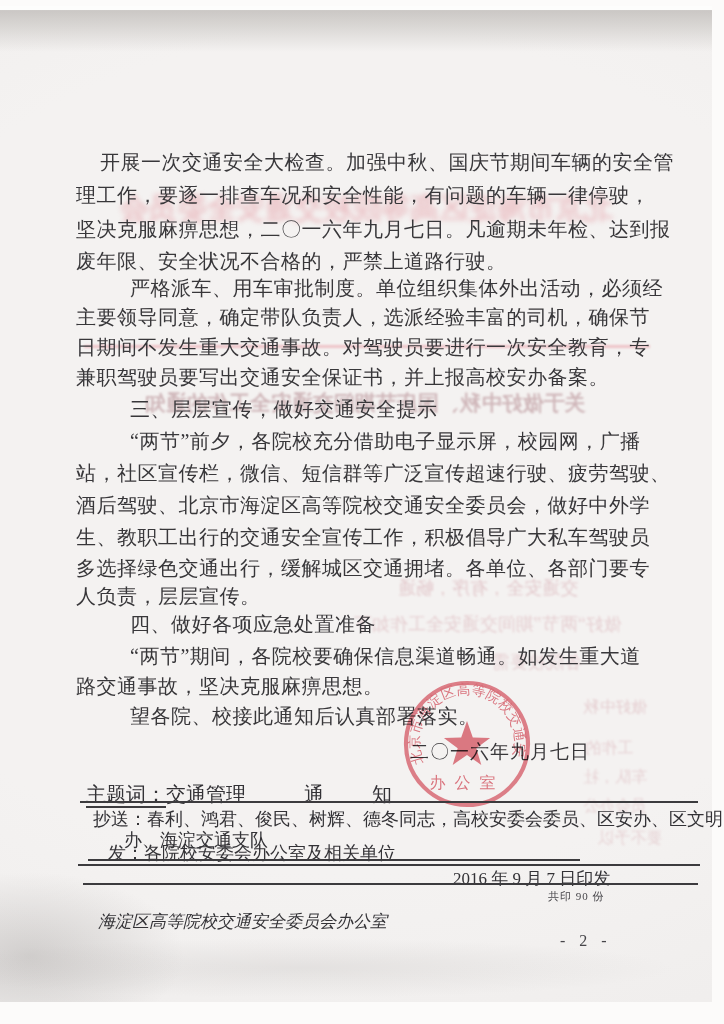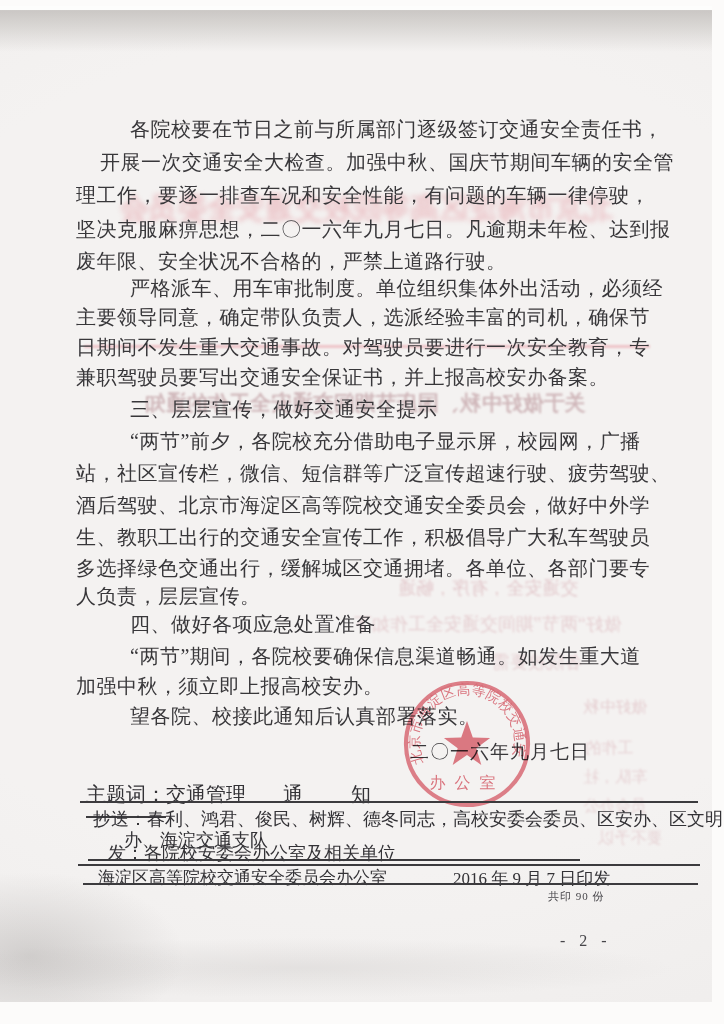--- a/index.html
+++ b/index.html
@@ -44,21 +44,21 @@
   .bleed.frag{font-size:18px;opacity:.45;filter:blur(1px);}
   .bleed-line{
     position:absolute;left:84px;top:339px;width:566px;height:3px;
     background:#e57f8b;opacity:.4;filter:blur(1px);
   }
   
   #seal{position:absolute;left:397px;top:665px;mix-blend-mode:multiply;opacity:.88;}
   
   .hline{position:absolute;height:2px;background:#3c3b3e;}
   .f-row{position:absolute;color:#333236;white-space:nowrap;}
-  .subject-label{border-bottom:2px solid #3c3b3e;padding-bottom:11px;}
+  .subject-label{border-bottom:2px solid #3c3b3e;padding-bottom:1px;}
   .pagenum{
     position:absolute;left:560px;top:926px;font-size:16px;letter-spacing:5px;
     color:#47464a;
   }
   .printcount{position:absolute;left:548px;top:883px;font-size:11px;color:#47464a;letter-spacing:1px;}
 </style>
 </head>
 <body>
 
 <div id="paper">
@@ -71,73 +71,72 @@
   <div class="bleed title">关于做好中秋、国庆节期间交通安全工作的通知</div>
   <div class="bleed frag" style="left:338px;top:570px;width:300px;text-align:center;">交通安全，有序，畅通</div>
   <div class="bleed frag" style="left:330px;top:606px;width:315px;text-align:center;opacity:.4;">做好“两节”期间交通安全工作如下</div>
   <div class="bleed frag" style="left:362px;top:644px;width:220px;opacity:.38;">各院校要需</div>
   <div class="bleed frag" style="left:583px;top:691px;font-size:16px;opacity:.42;">做好中秋</div>
   <div class="bleed frag" style="left:585px;top:732px;font-size:16px;opacity:.38;">工作的</div>
   <div class="bleed frag" style="left:583px;top:761px;font-size:16px;opacity:.36;">车队，社</div>
   <div class="bleed frag" style="left:583px;top:790px;font-size:16px;opacity:.33;">员会办公</div>
   <div class="bleed frag" style="left:598px;top:822px;font-size:16px;opacity:.33;">要不予以</div>
 
-  <div class="bl ind" style="top:110px">各院校要在节日之前与所属部门逐级签订交通安全责任书，</div>
   <div class="bl" style="top:143px;left:100px">开展一次交通安全大检查。加强中秋、国庆节期间车辆的安全管</div>
   <div class="bl" style="top:176px">理工作，要逐一排查车况和安全性能，有问题的车辆一律停驶，</div>
   <div class="bl" style="top:210px">坚决克服麻痹思想，二〇一六年九月七日。凡逾期未年检、达到报</div>
   <div class="bl" style="top:242px">废年限、安全状况不合格的，严禁上道路行驶。</div>
   <div class="bl ind" style="top:269px">严格派车、用车审批制度。单位组织集体外出活动，必须经</div>
   <div class="bl" style="top:298px">主要领导同意，确定带队负责人，选派经验丰富的司机，确保节</div>
   <div class="bl" style="top:328px">日期间不发生重大交通事故。对驾驶员要进行一次安全教育，专</div>
   <div class="bl" style="top:358px">兼职驾驶员要写出交通安全保证书，并上报高校安办备案。</div>
   <div class="bl ind" style="top:390px">三、层层宣传，做好交通安全提示</div>
   <div class="bl ind" style="top:422px">“两节”前夕，各院校充分借助电子显示屏，校园网，广播</div>
   <div class="bl" style="top:454px">站，社区宣传栏，微信、短信群等广泛宣传超速行驶、疲劳驾驶、</div>
   <div class="bl" style="top:486px">酒后驾驶、北京市海淀区高等院校交通安全委员会，做好中外学</div>
   <div class="bl" style="top:518px">生、教职工出行的交通安全宣传工作，积极倡导广大私车驾驶员</div>
   <div class="bl" style="top:549px">多选择绿色交通出行，缓解城区交通拥堵。各单位、各部门要专</div>
   <div class="bl" style="top:577px">人负责，层层宣传。</div>
   <div class="bl ind" style="top:605px">四、做好各项应急处置准备</div>
   <div class="bl ind" style="top:637px">“两节”期间，各院校要确保信息渠道畅通。如发生重大道</div>
-  <div class="bl" style="top:667px">加强中秋，须立即上报高校安办。</div>
+  <div class="bl" style="top:667px">路交通事故，坚决克服麻痹思想。</div>
   <div class="bl ind" style="top:697px">望各院、校接此通知后认真部署落实。</div>
 
   <div class="date-line">二〇一六年九月七日</div>
 
   <svg id="seal" width="142" height="150" viewBox="0 0 142 150">
     <circle cx="70" cy="73" r="61" fill="none" stroke="#dd5a68" stroke-width="4.2" opacity="0.85"></circle>
     <path d="M70,50 L75.8,66.5 L93.1,66.9 L79.3,77.3 L84.3,93.9 L70,84.1 L55.7,93.9 L60.7,77.3 L46.9,66.9 L64.2,66.5 Z" fill="#dc5664" opacity="0.88"></path>
     <defs>
       <path id="ringPath" d="M 26.6,91.6 A 48,48 0 1 1 113.4,91.6"></path>
     </defs>
     <text font-size="14" fill="#dd5a68" opacity="0.9">
       <textPath href="#ringPath" startOffset="0" textLength="243">北京市海淀区高等院校交通安全委员会</textPath>
     </text>
     <text x="70" y="117" text-anchor="middle" font-size="16" letter-spacing="9" fill="#dd5a68" opacity="0.92">办公室</text>
   </svg>
 
   <div class="f-row" style="left:86px;top:775px;font-size:20px;">
-    <span class="subject-label">主题词：</span><span>交通管理</span><span style="margin-left:37px;letter-spacing:14px;">通　知</span>
+    <span class="subject-label">主题词：</span><span>交通管理</span><span style="margin-left:58px;letter-spacing:14px;">通　知</span>
   </div>
   <div class="hline" style="left:80px;top:795px;width:618px;"></div>
 
   <div class="f-row" style="left:93px;top:801px;font-size:18px;">
     <span>抄送：</span><span>春利、鸿君、俊民、树辉、德冬同志，高校安委会委员、区安办、区文明</span>
   </div>
   <div class="f-row" style="left:124px;top:822px;font-size:18px;">
     <span>办、海淀交通支队</span>
   </div>
 
   <div class="f-row" style="left:108px;top:835px;font-size:18px;">
     <span>发：</span><span>各院校安委会办公室及相关单位</span>
   </div>
   <div class="hline" style="left:88px;top:853px;width:492px;height:2px;"></div>
   <div class="hline" style="left:78px;top:858px;width:622px;"></div>
 
-  <div class="f-row" style="left:98px;top:860px;font-size:17px;">海淀区高等院校交通安全委员会办公室</div>
+  <div class="f-row" style="left:98px;top:904px;font-size:17px;font-style:italic;">海淀区高等院校交通安全委员会办公室</div>
   <div class="f-row" style="left:453px;top:861px;font-size:17px;">2016 年 9 月 7 日印发</div>
   <div class="hline" style="left:83px;top:877px;width:615px;"></div>
 
   <div class="printcount">共印 90 份</div>
   <div class="pagenum">- 2 -</div>
 
 </div>
 
 </body></html>

